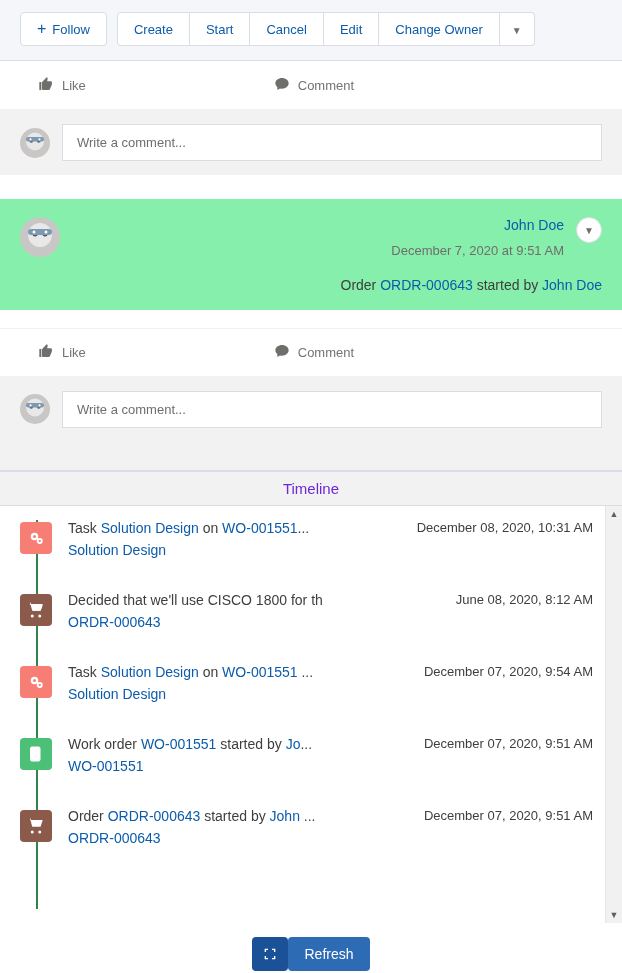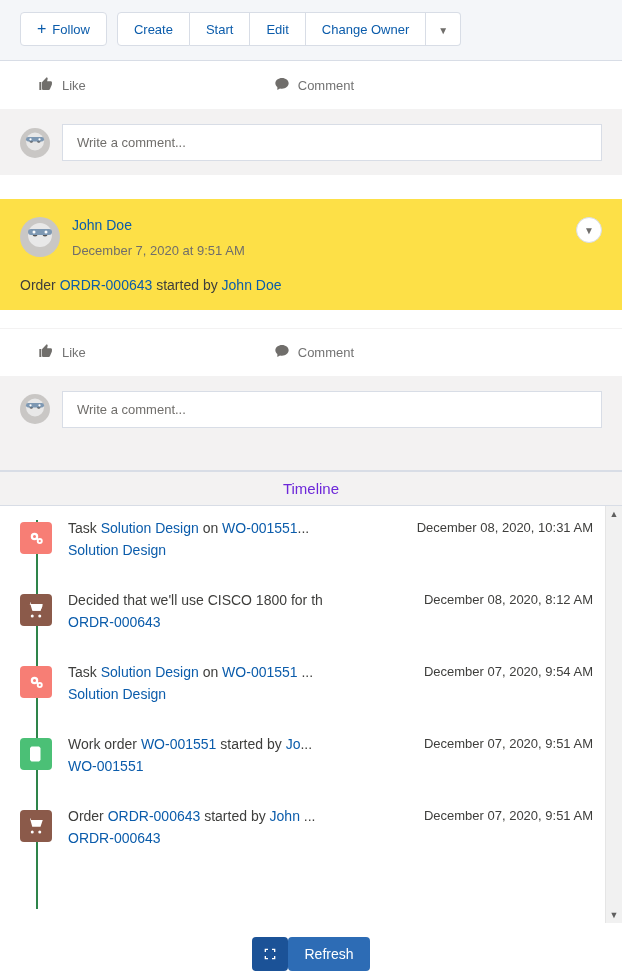--- a/index.html
+++ b/index.html
@@ -114,23 +114,24 @@
     border: 1px solid #d8dde6;
     border-radius: 0;
     padding: 10px 14px;
     color: #706e6b;
     font-size: 13px;
     background: #fff;
     cursor: text;
   }
   .feed-post {
     padding: 18px 20px 14px 20px;
-    background: #fde047;
+    background: #86efac;
     margin-top: 24px;
     position: relative;
+    text-align: right;
   }
   .post-head {
     display: flex;
     gap: 12px;
     align-items: flex-start;
   }
   .post-avatar {
     width: 40px; height: 40px; border-radius: 50%;
     background: #c9c7c5;
     display: flex; align-items: center; justify-content: center;
@@ -299,20 +300,21 @@
 <div class="page">
 
   <div class="action-bar">
     <button>
       <span class="plus-icon">+</span>
       <span>Follow</span>
     </button>
     <div class="btn-group">
       <button>Create</button>
       <button>Start</button>
+      <button>Cancel</button>
       <button>Edit</button>
       <button>Change Owner</button>
       <button><span class="dropdown-caret">▼</span></button>
     </div>
   </div>
 
   <div class="feed-container">
 
     <div class="like-comment-bar">
       <div class="lc-action like">
@@ -436,21 +438,21 @@
             <svg width="18" height="18" viewBox="0 0 24 24" fill="#fff">
                 <path d="M7 18a2 2 0 100 4 2 2 0 000-4zm10 0a2 2 0 100 4 2 2 0 000-4zM3 4h2l3 9h10l3-7H7"></path>
                 <path d="M2 2h3l.5 2H21l-3 9H7L4 2H2z"></path>
               </svg>
           </div>
           <div class="timeline-content">
             <div class="timeline-row1">
               <div class="timeline-title">
                 <span>Decided that we'll use CISCO 1800 for th</span>
               </div>
-              <div class="timeline-ts">December 08, 2020, 8:12 AM</div>
+              <div class="timeline-ts">June 08, 2020, 8:12 AM</div>
             </div>
             <div class="timeline-link2">ORDR-000643</div>
           </div>
         </div>
 
         <div class="timeline-item">
           <div class="timeline-icon task">
             <svg width="18" height="18" viewBox="0 0 24 24" fill="#fff">
                 <path d="M10 5a5 5 0 100 10 5 5 0 000-10zm0 7a2 2 0 110-4 2 2 0 010 4zM17 12a4 4 0 100 8 4 4 0 000-8zm0 5.5a1.5 1.5 0 110-3 1.5 1.5 0 010 3z"></path>
               </svg>

